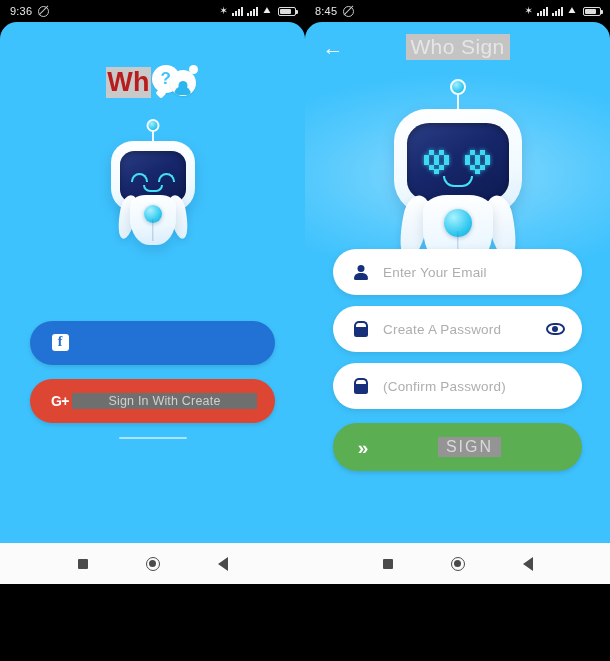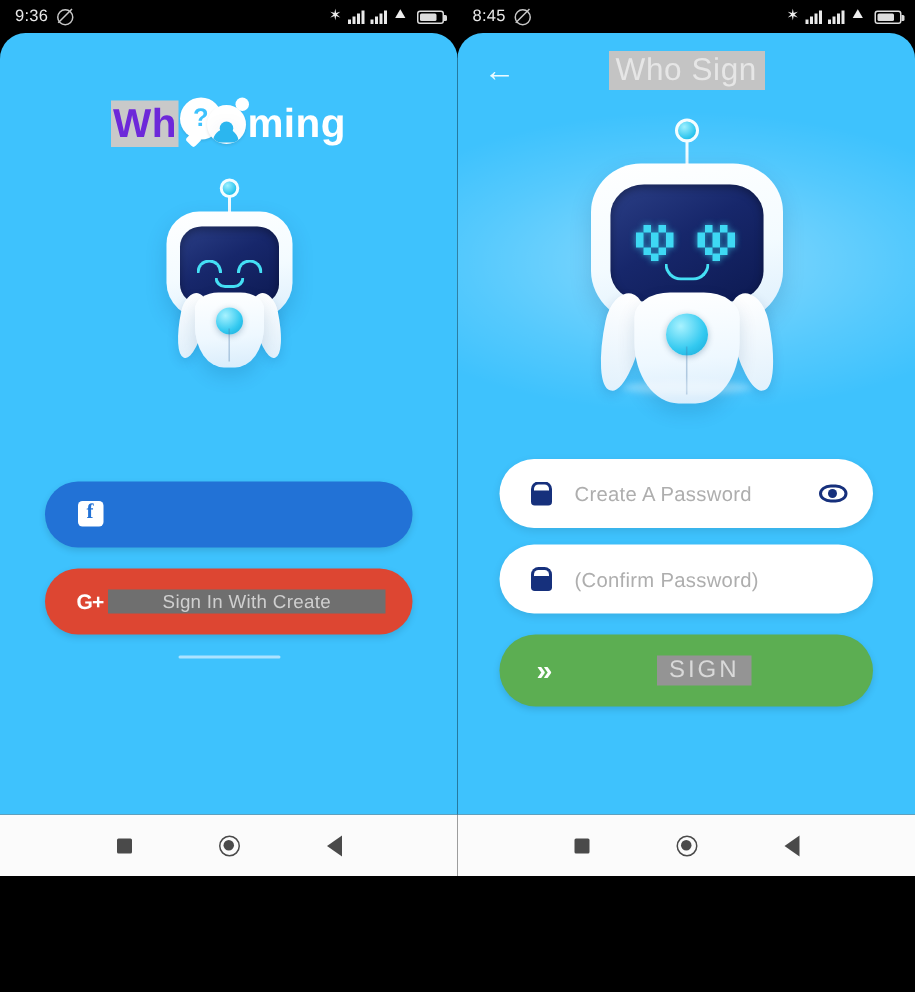--- a/index.html
+++ b/index.html
@@ -45,21 +45,21 @@
                 color:#eafaff; font-size:21px; line-height:1; cursor:pointer; }
   .app-title { position:absolute; left:0; right:0; text-align:center; font-size:21px;
                color:#d9d9d9; background:#c4c4c4; padding:1px 0; width:104px; margin:0 auto;
                color:#e6e6e6; letter-spacing:.4px; }
 
   
   .logo-wrap { display:flex; align-items:center; justify-content:center;
                margin-top:38px; height:44px; }
   .logo { display:flex; align-items:center; font-size:27px; font-weight:700;
           color:#ffffff; letter-spacing:.3px; }
-  .logo .lg-a { background:#c9c9c9; color:#6d28d9; padding:0 1px; }
+  .logo .lg-a { background:#c9c9c9; color:#b91c1c; padding:0 1px; }
   .logo .lg-b { color:#ffffff; margin-left:-2px; }
   .logo-badges { position:relative; width:46px; height:36px; margin:0 1px; }
   .badge { position:absolute; border-radius:50%; background:#ffffff;
            display:flex; align-items:center; justify-content:center; }
   .badge.q { width:28px; height:28px; left:0; top:1px; color:#3ec2fd;
              font-size:17px; font-weight:700; box-shadow:0 1px 2px rgba(0,0,0,.10); }
   .badge.q:after { content:""; position:absolute; left:5px; bottom:-4px; width:8px; height:8px;
                    background:#fff; border-radius:2px; transform:rotate(45deg); }
   .badge.p { width:26px; height:26px; right:2px; top:6px; overflow:hidden;
              box-shadow:0 1px 2px rgba(0,0,0,.10); }
@@ -250,21 +250,20 @@
         <div class="logo">
           <span class="lg-a">Wh</span>
           <span class="logo-badges">
             <span class="badge q">?</span>
             <span class="badge p">
               <span class="head"></span>
                 <span class="body"></span>
             </span>
             <span class="badge dot"></span>
           </span>
-          <span class="lg-b">ming</span>
         </div>
       </div>
 
       <div class="robot-wrap left">
         <div class="robot small">
           <div class="antenna"></div>
           <div class="ant-ball"></div>
           <div class="head">
             <div class="face">
               <div class="eyes">
@@ -385,20 +384,26 @@
           <div class="torso">
             <div class="chest"></div>
             <div class="seam"></div>
           </div>
           <div class="shadow-ellipse"></div>
         </div>
       </div>
 
       <div class="form-stack">
 
+        <div class="field">
+          <span class="ficon">
+              <span class="user-glyph"></span>
+            </span>
+          <span class="fplace">Enter Your Email</span>
+        </div>
 
         <div class="field">
           <span class="ficon">
               <span class="lock-glyph"></span>
             </span>
           <span class="fplace">Create A Password</span>
           <span class="ftrail">
               <span class="eye-glyph"></span>
             </span>
         </div>

